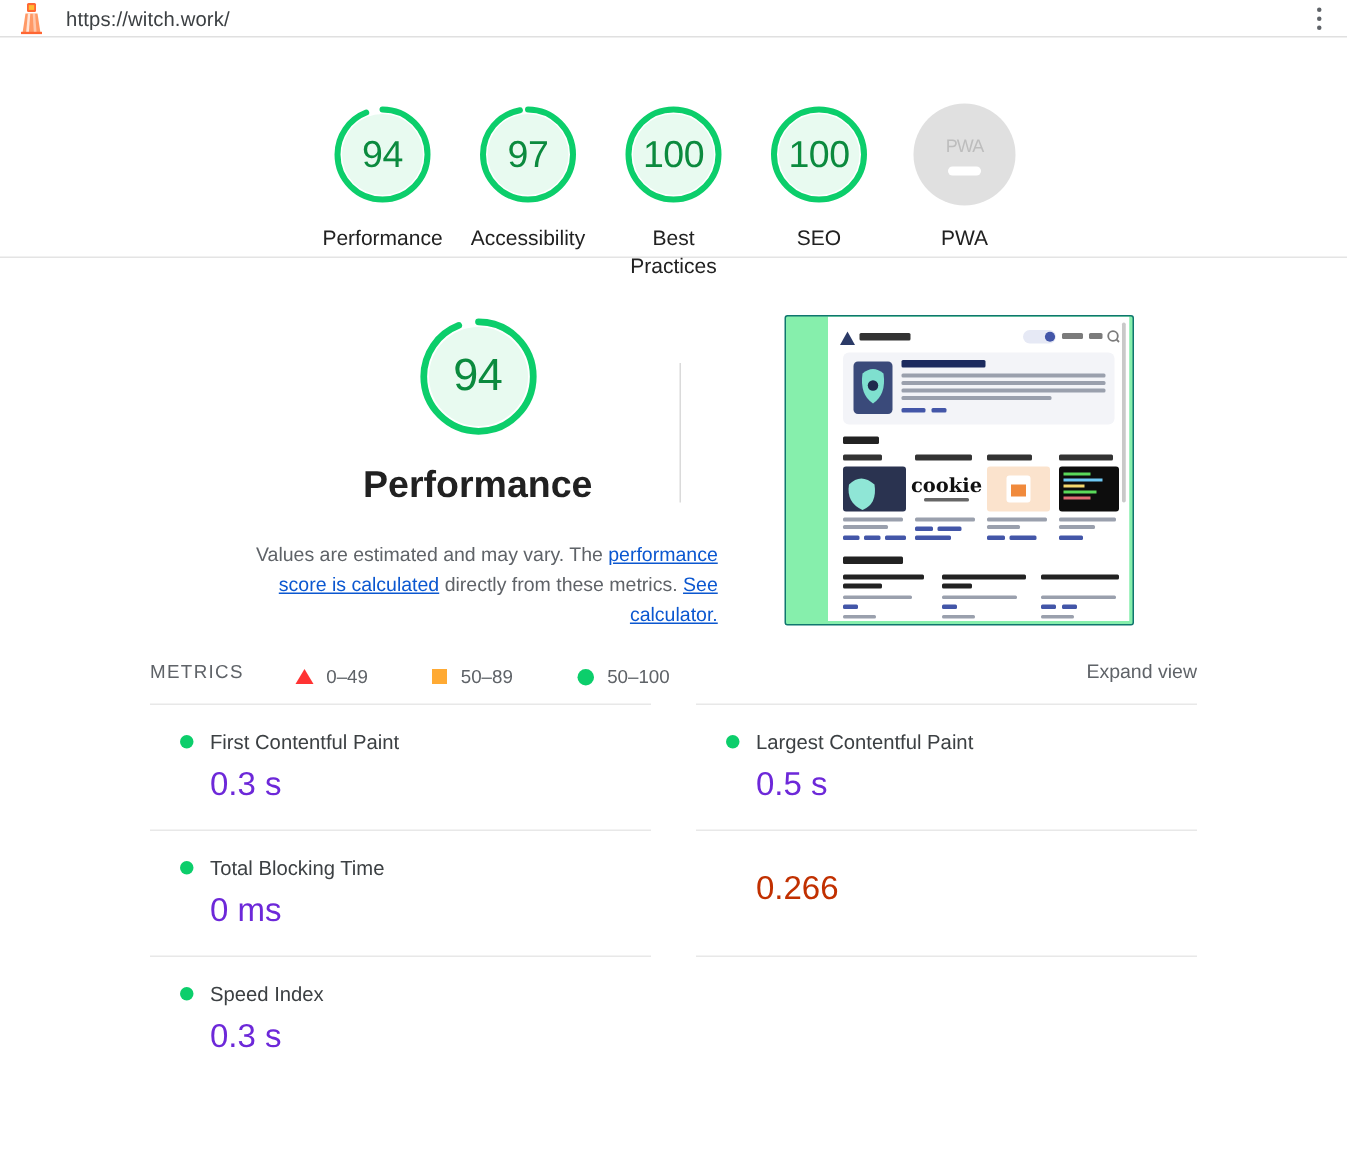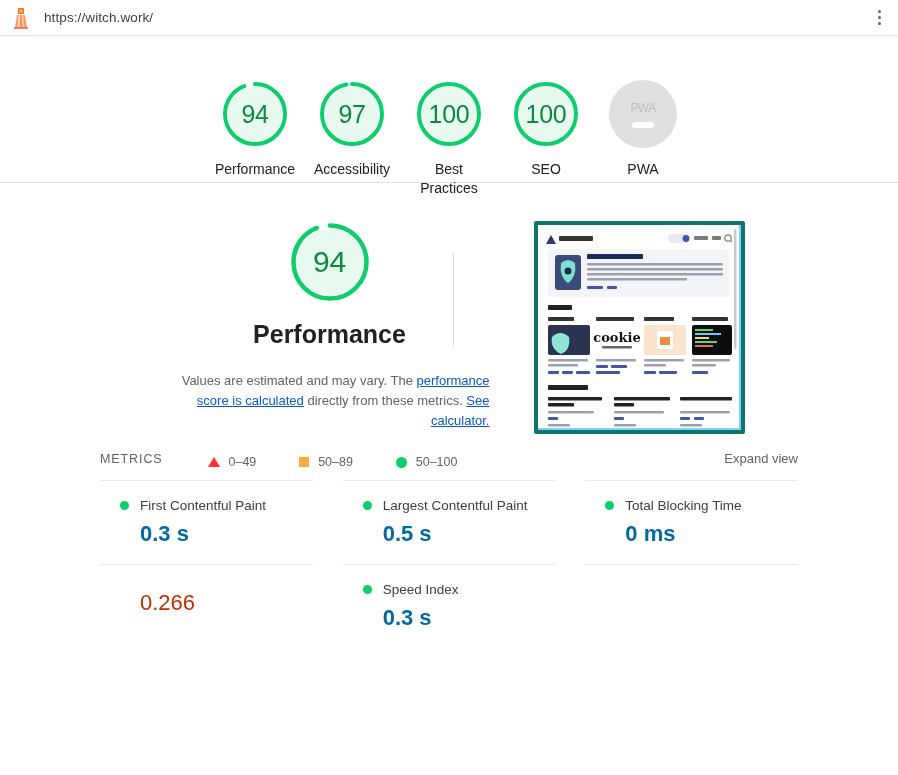--- a/index.html
+++ b/index.html
@@ -11,21 +11,21 @@
     height: 775px;
     background: #ffffff;
     font-family: "Liberation Sans", sans-serif;
     color: #212121;
     overflow: hidden;
     -webkit-font-smoothing: antialiased;
   }
 
   
   .topbar {
-    height: 36px;
+    height: 25px;
     border-bottom: 1px solid #e0e0e0;
     display: flex;
     align-items: center;
     padding: 0 10px 0 12px;
     box-sizing: border-box;
     background: #fff;
   }
   .lh-icon {
     width: 18px;
     height: 22px;
@@ -220,25 +220,26 @@
     height: 93px;
     background: #dadada;
   }
   .thumb-wrap {
     margin-left: 28px;
     margin-top: 0;
   }
   .thumb {
     width: 203px;
     height: 205px;
-    border: 4px solid #0f766e;
+    border: 1px solid #0f766e;
     border-radius: 2px;
-    background: #7dd3fc;
+    background: #86efac;
     overflow: hidden;
     position: relative;
+    padding-left: 28px;
   }
   .thumb svg { display: block; }
 
   
   .metrics {
     padding: 0 100px;
     box-sizing: border-box;
   }
   .metrics-head {
     display: flex;
@@ -252,21 +253,21 @@
     letter-spacing: .9px;
     color: #5f6368;
   }
   .metrics-expand {
     font-size: 13px;
     color: #5f6368;
     cursor: pointer;
   }
   .metrics-grid {
     display: grid;
-    grid-template-columns: 1fr 1fr 1fr;
+    grid-template-columns: 1fr 1fr;
     column-gap: 30px;
   }
   .metric {
     border-top: 1px solid #e8e8e8;
     padding: 17px 0 16px 20px;
     box-sizing: border-box;
   }
   .metric-head {
     display: flex;
     align-items: center;
@@ -286,21 +287,21 @@
   .metric-name {
     font-size: 13.5px;
     color: #3c4043;
   }
   .metric-value {
     margin-top: 7px;
     margin-left: 20px;
     font-size: 22px;
     line-height: 28px;
   }
-  .v-green { color: #0369a1; font-weight: bold; }
+  .v-green { color: #6d28d9; }
   .v-red   { color: #c13000; }
   .metric.empty { border-top: 1px solid #e8e8e8; padding: 0; height: 0; }
 </style>
 </head>
 <body>
 
 <div class="topbar">
   <svg class="lh-icon" viewBox="0 0 18 22">
     <rect x="6" y="1" width="6" height="6" rx="1" fill="#f63"></rect>
     <rect x="7.2" y="2.4" width="3.6" height="3.2" fill="#fb3"></rect>

